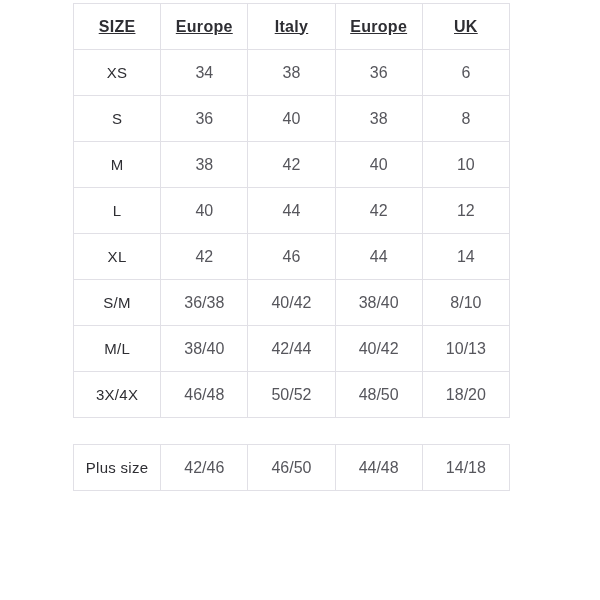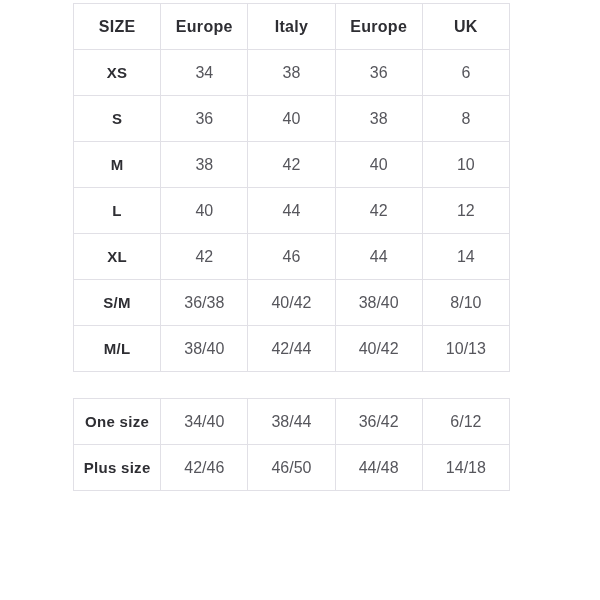--- a/index.html
+++ b/index.html
@@ -33,24 +33,25 @@
     height: 45px;
     padding: 0;
     background: #ffffff;
     white-space: nowrap;
   }
   .size-table thead th {
     font-size: 16px;
     font-weight: 700;
     color: #2e2e33;
     letter-spacing: 0.3px;
+    text-decoration: underline;
   }
   .size-table tbody th {
     font-size: 15px;
-    font-weight: 700;
+    font-weight: 400;
     color: #2e2e33;
     letter-spacing: 0.3px;
   }
   .size-table tbody td {
     font-size: 16px;
     font-weight: 400;
     color: #56565c;
   }
 </style>
 </head>
@@ -111,32 +112,32 @@
         <td>38/40</td>
         <td>8/10</td>
       </tr>
       <tr>
         <th>M/L</th>
         <td>38/40</td>
         <td>42/44</td>
         <td>40/42</td>
         <td>10/13</td>
       </tr>
+      <tr>
+        <th>3X/4X</th>
+        <td>46/48</td>
+        <td>50/52</td>
+        <td>48/50</td>
+        <td>18/20</td>
+      </tr>
     </tbody>
   </table>
 
   <table class="size-table secondary-table">
     <tbody>
-      <tr>
-        <th>One size</th>
-        <td>34/40</td>
-        <td>38/44</td>
-        <td>36/42</td>
-        <td>6/12</td>
-      </tr>
       <tr>
         <th>Plus size</th>
         <td>42/46</td>
         <td>46/50</td>
         <td>44/48</td>
         <td>14/18</td>
       </tr>
     </tbody>
   </table>
 

